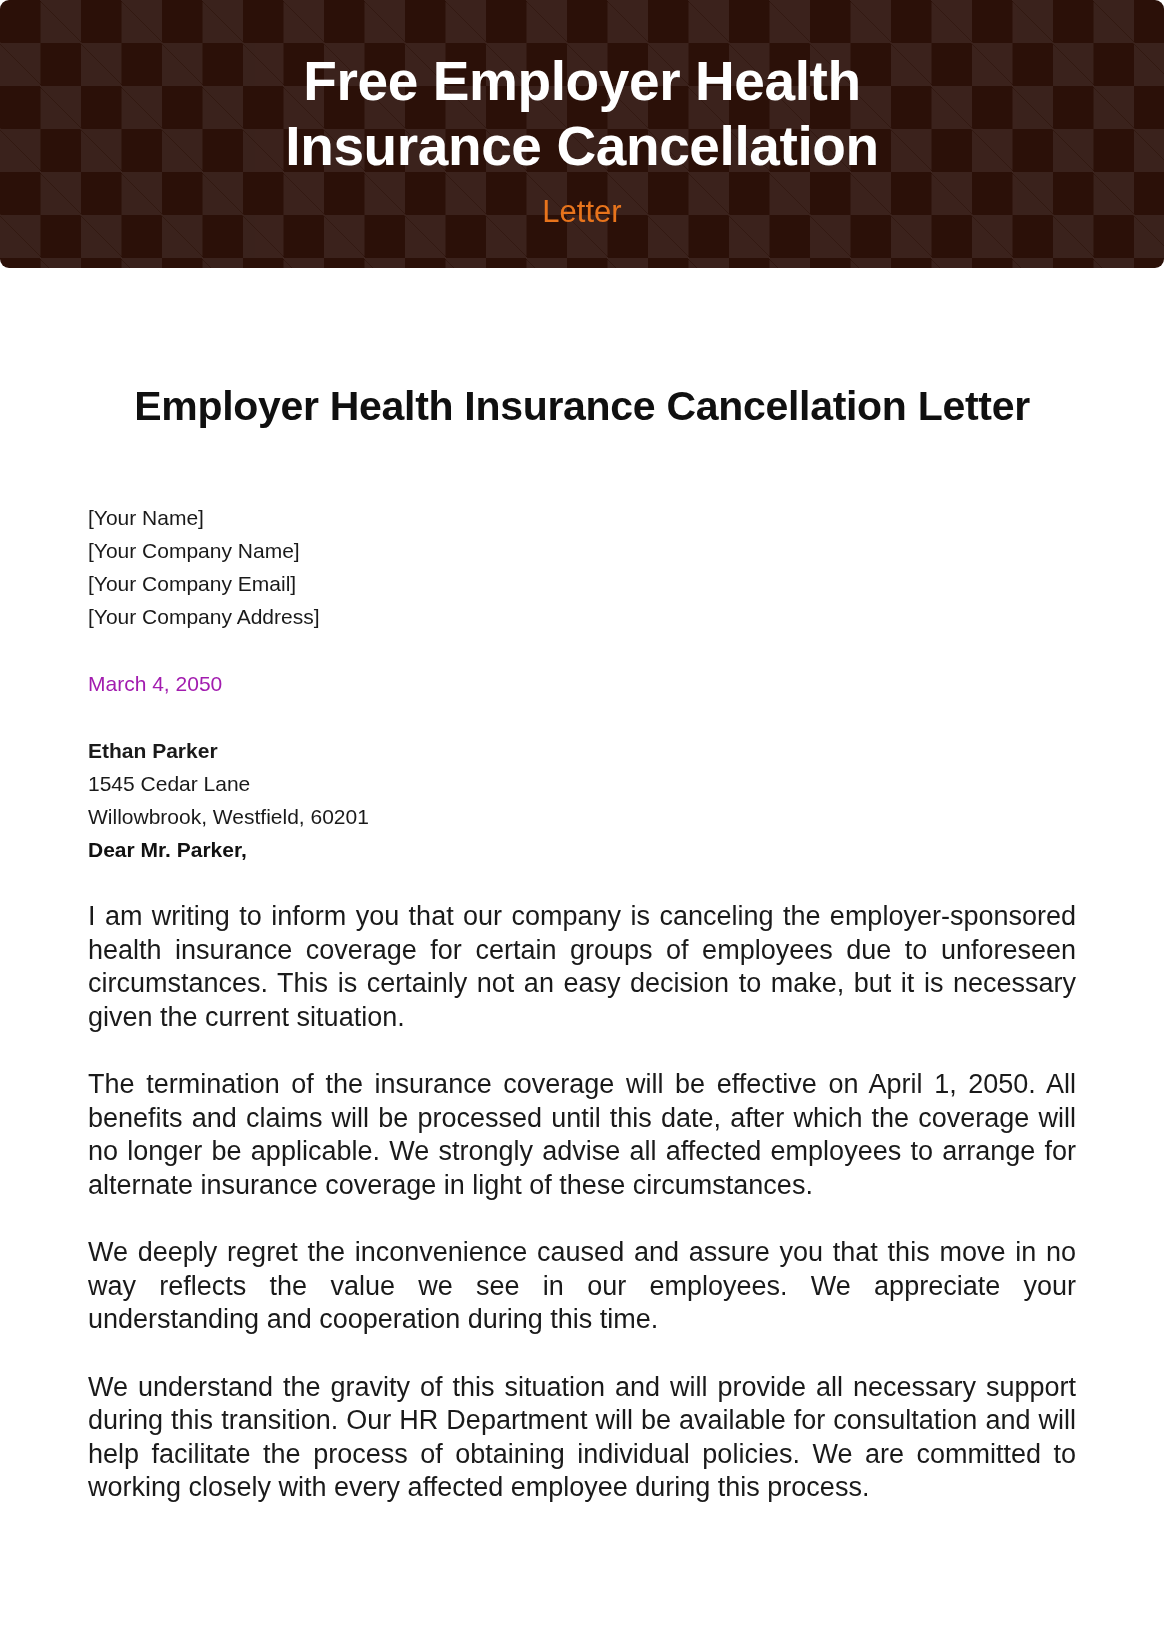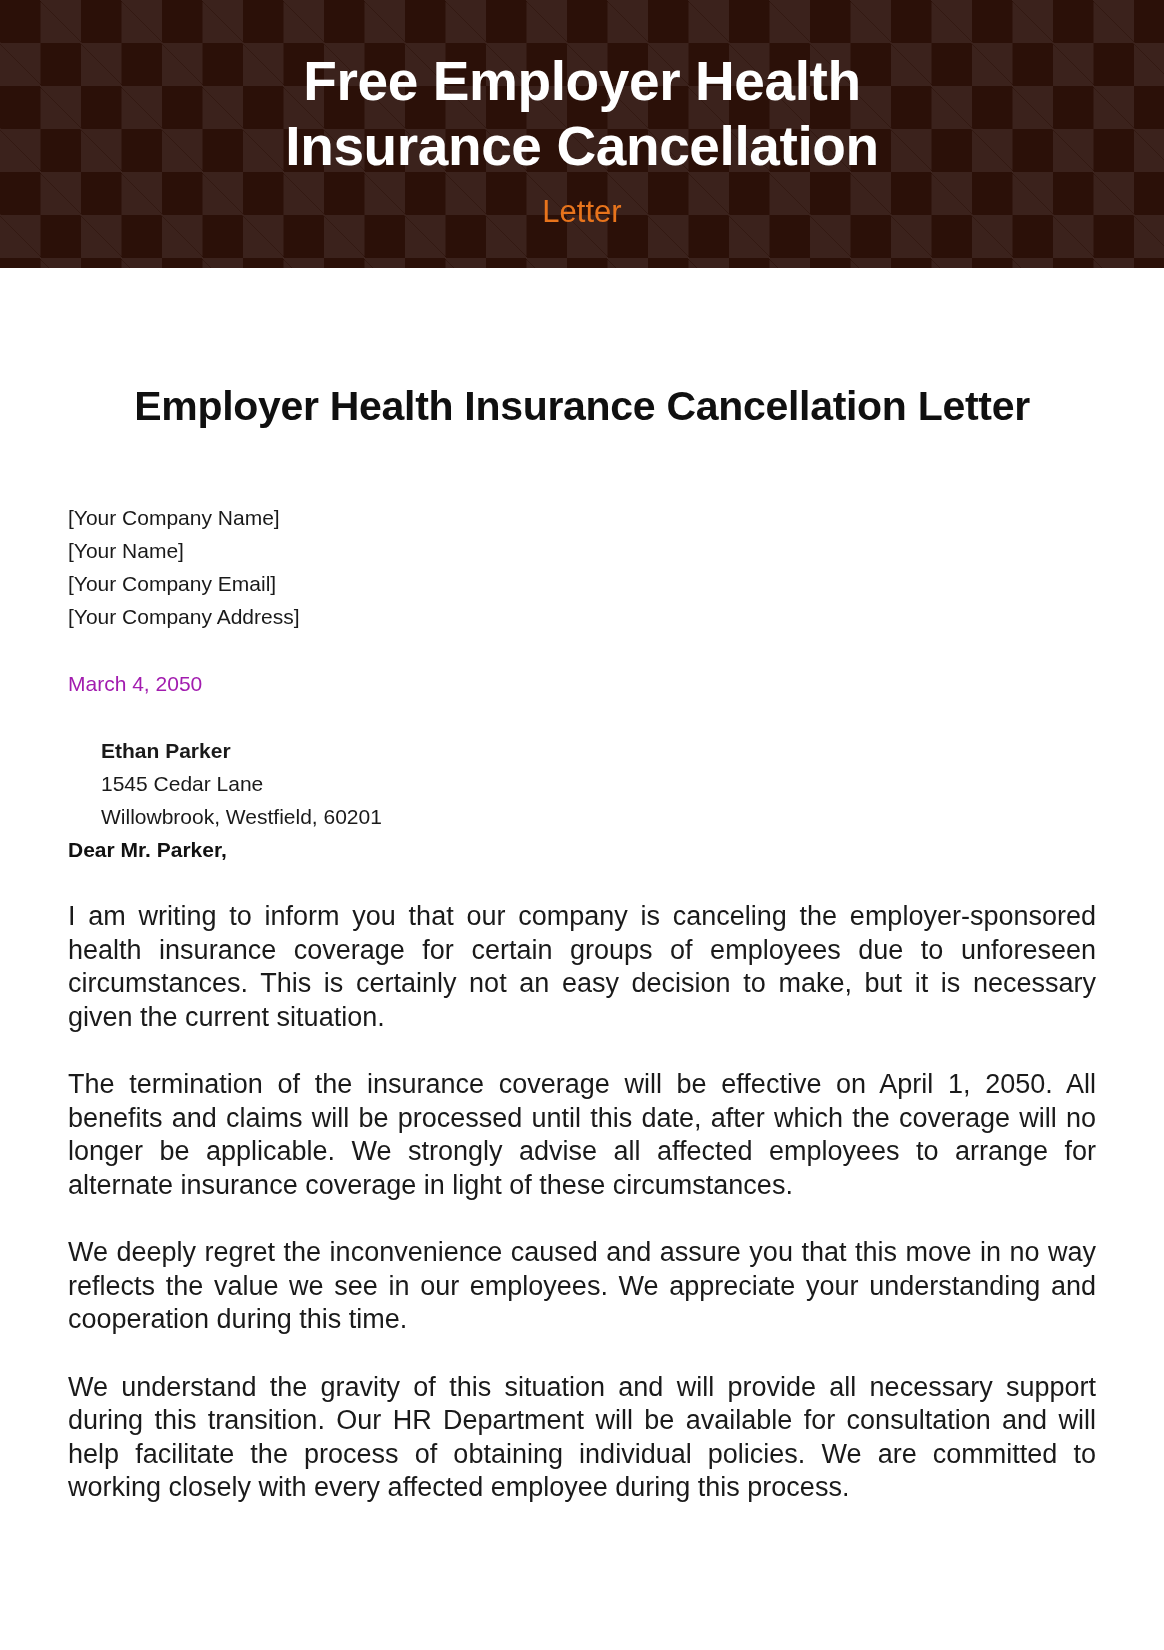--- a/index.html
+++ b/index.html
@@ -19,20 +19,21 @@
     position: relative;
     width: 1164px;
     height: 268px;
     background-color: #2b1008;
     overflow: hidden;
     box-sizing: border-box;
     display: flex;
     flex-direction: column;
     align-items: center;
     justify-content: center;
+    border-radius: 9px;
   }
   .banner-pattern {
     position: absolute;
     inset: 0;
     background-image:
       linear-gradient(45deg, #3e2620 25%, transparent 25%, transparent 75%, #3e2620 75%),
       linear-gradient(45deg, #3e2620 25%, transparent 25%, transparent 75%, #3e2620 75%);
     background-size: 81px 86px, 81px 86px;
     background-position: 0 0, 40.5px 43px;
     opacity: 0.85;
@@ -62,21 +63,21 @@
     line-height: 42px;
     font-weight: 400;
     margin-top: 12px;
     text-align: center;
   }
 
   
   .doc {
     width: 1164px;
     box-sizing: border-box;
-    padding: 0 68px;
+    padding: 0 88px;
   }
   .doc-title {
     margin: 0;
     padding-top: 112px;
     text-align: center;
     font-size: 41px;
     line-height: 53px;
     font-weight: 700;
     color: #101010;
     letter-spacing: -0.3px;
@@ -95,21 +96,20 @@
 
   .date-line {
     margin-top: 34px;
     font-size: 21px;
     line-height: 33px;
     font-weight: 400;
     color: #a21caf;
   }
   .recipient-block {
     margin-top: 34px;
-    margin-left: 33px;
   }
   .salutation {
     font-size: 21px;
     line-height: 33px;
     font-weight: 700;
     color: #111111;
   }
 
   .para {
     margin-top: 34px;
@@ -129,22 +129,22 @@
     <div class="banner-title">Free Employer Health Insurance Cancellation</div>
     <div class="banner-subtitle">Letter</div>
   </div>
 </div>
 
 <div class="doc">
 
   <h1 class="doc-title">Employer Health Insurance Cancellation Letter</h1>
 
   <div class="addr-block">
+    <div class="line">[Your Name]</div>
     <div class="line">[Your Company Name]</div>
-    <div class="line">[Your Name]</div>
     <div class="line">[Your Company Email]</div>
     <div class="line">[Your Company Address]</div>
   </div>
 
   <div class="date-line">March 4, 2050</div>
 
   <div class="recipient-block">
     <div class="line bold">Ethan Parker</div>
     <div class="line">1545 Cedar Lane</div>
     <div class="line">Willowbrook, Westfield, 60201</div>

